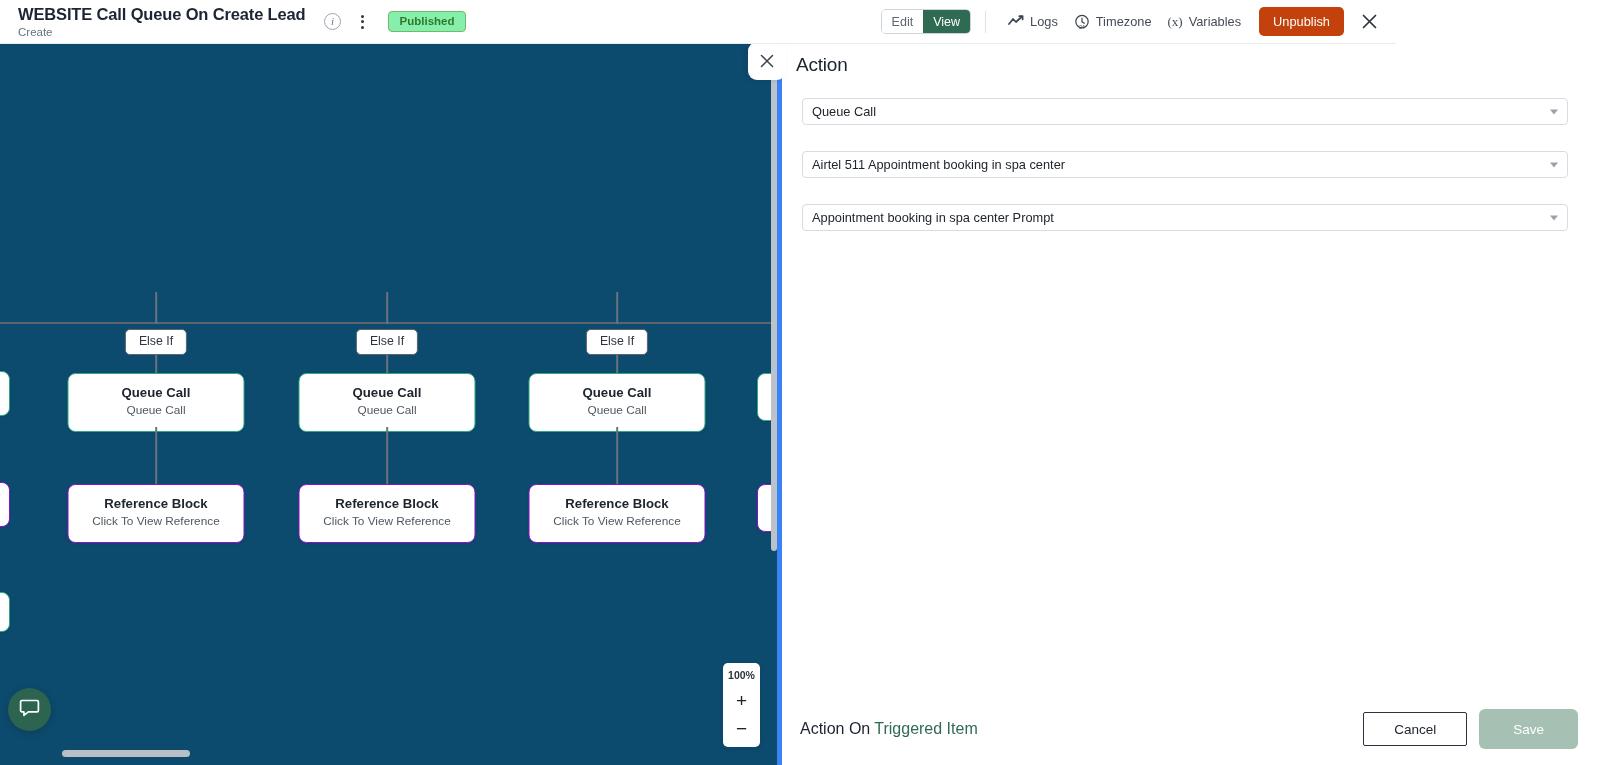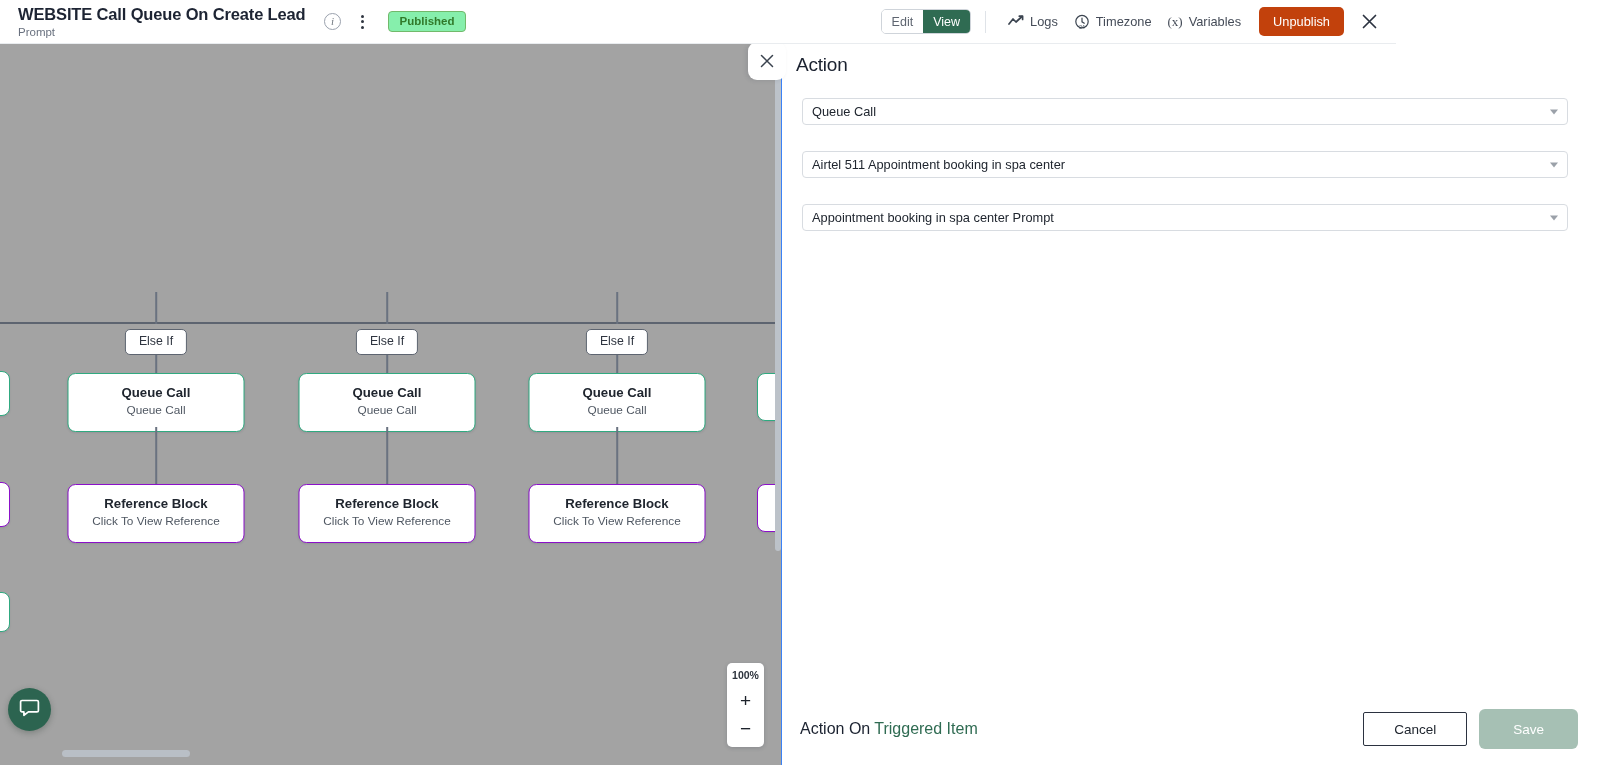--- a/index.html
+++ b/index.html
@@ -83,22 +83,22 @@
   }
   .close-x {
     margin-left: 12px; width: 26px; height: 26px; cursor: pointer;
     display: flex; align-items: center; justify-content: center;
   }
 
   
   .canvas {
     position: absolute; left: 0; top: 44px;
     width: 782px; height: 721px;
-    background: #a3a3a3;
-    border-right: 1px solid #3b82f6;
+    background: #0c4a6e;
+    border-right: 5px solid #3b82f6;
     overflow: hidden;
   }
   .hline {
     position: absolute; left: 0; top: 278px; width: 782px;
     height: 1.5px; background: #5d6470;
   }
   .col { position: absolute; top: 0; }
 
   .vline {
     position: absolute; width: 1.6px; background: #6a7280; left: 50%;
@@ -225,21 +225,21 @@
     cursor: not-allowed; font-family: "Liberation Sans", sans-serif;
   }
 </style>
 </head>
 <body>
 
 <div class="topbar">
   <div class="tb-left">
     <div class="title-wrap">
       <div class="flow-title">WEBSITE Call Queue On Create Lead</div>
-      <div class="flow-sub">Prompt</div>
+      <div class="flow-sub">Create</div>
     </div>
     <div class="icon-btn" style="margin-left:14px">
       <div class="info-circle">i</div>
     </div>
     <div class="icon-btn" style="margin-left:4px">
       <span class="kebab">
           <i></i>
           <i></i>
           <i></i>
         </span>

